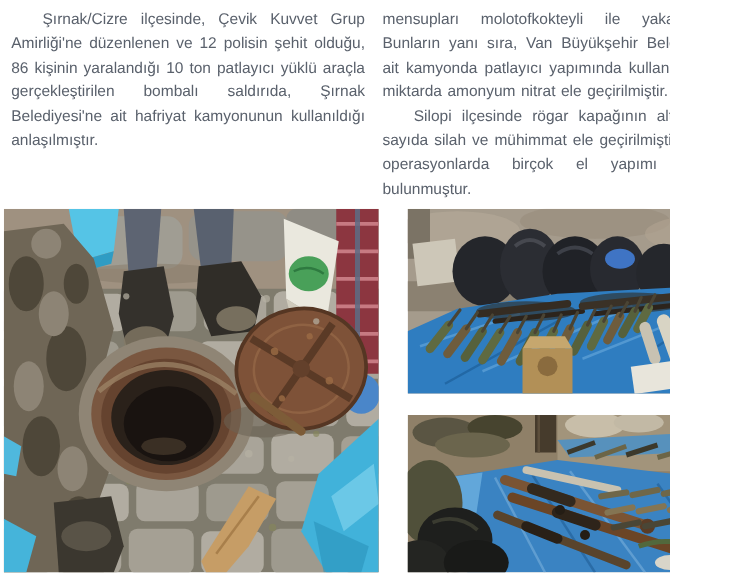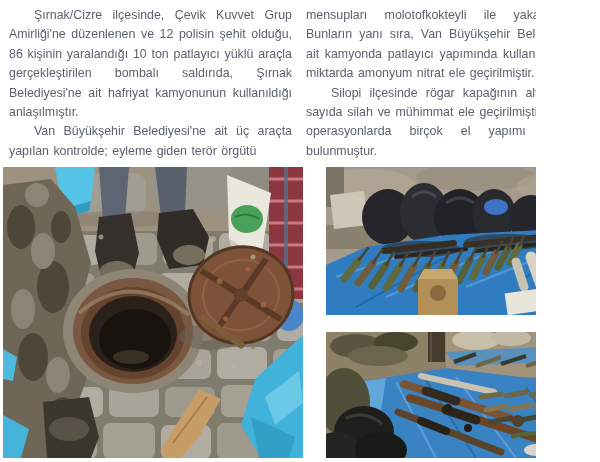--- a/index.html
+++ b/index.html
@@ -17,21 +17,20 @@
   #photo-weapons-top{left:326px;top:167px;width:270px;height:148px;}
   #photo-weapons-bottom{left:326px;top:332px;width:270px;height:126px;}
 </style>
 </head>
 <body>
 
 <div id="page">
 
   <div class="col" id="col-left">
     <p class="indent">Şırnak/Cizre ilçesinde, Çevik Kuvvet Grup Amirliği'ne düzenlenen ve 12 polisin şehit olduğu, 86 kişinin yaralandığı 10 ton patlayıcı yüklü araçla gerçekleştirilen bombalı saldırıda, Şırnak Belediyesi'ne ait hafriyat kamyonunun kullanıldığı anlaşılmıştır.</p>
-    <p class="indent">Van Büyükşehir Belediyesi'ne ait üç araçta yapılan kontrolde; eyleme giden terör örgütü</p>
   </div>
   <div class="col" id="col-right">
     <p>mensupları molotofkokteyli ile yakalanmıştır. Bunların yanı sıra, Van Büyükşehir Belediyesi'ne ait kamyonda patlayıcı yapımında kullanılan yüklü miktarda amonyum nitrat ele geçirilmiştir.</p>
     <p class="indent">Silopi ilçesinde rögar kapağının altında çok sayıda silah ve mühimmat ele geçirilmiştir. Yapılan operasyonlarda birçok el yapımı patlayıcı bulunmuştur.</p>
   </div>
 
   <div class="photo" id="photo-manhole" aria-label="Kaldırım taşları arasında açılmış rögar çukuru, yanında paslı rögar kapağı, kamuflajlı personel ve mavi branda parçaları">
     <svg viewBox="0 0 300 291" preserveAspectRatio="none">
       <rect width="300" height="291" fill="#a29d90"></rect>
       <rect width="300" height="75" fill="#9f9180"></rect>

